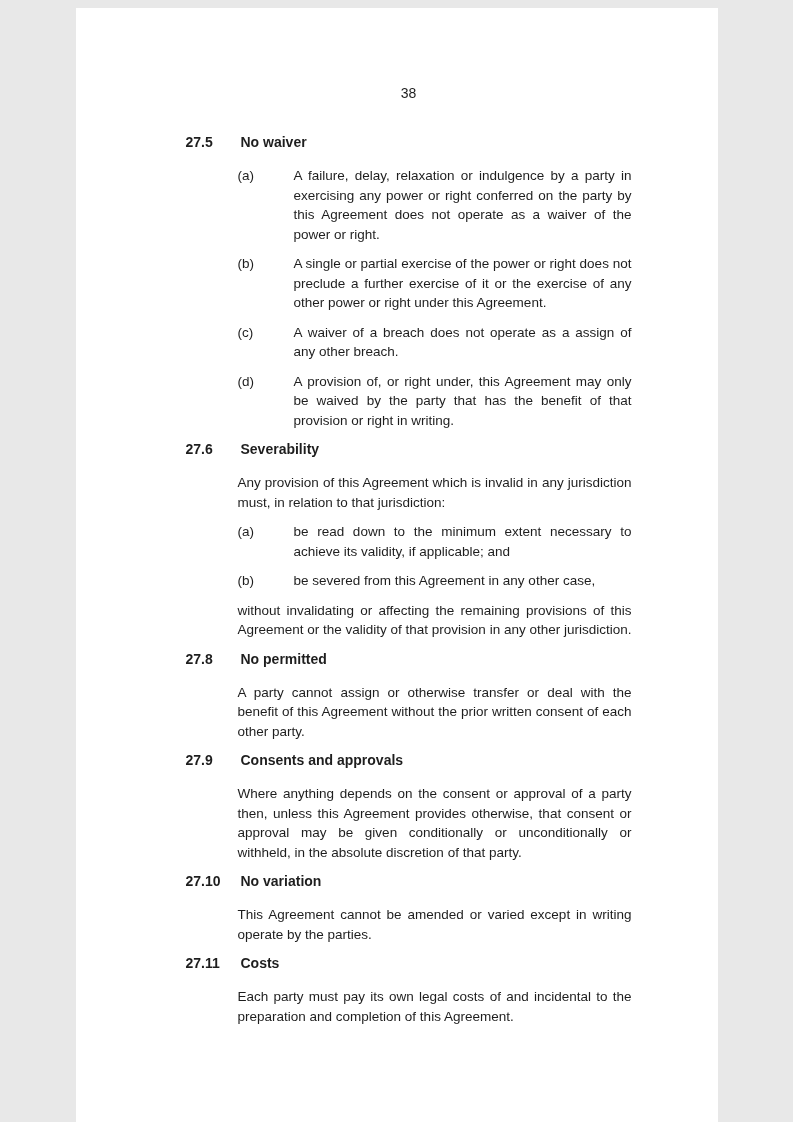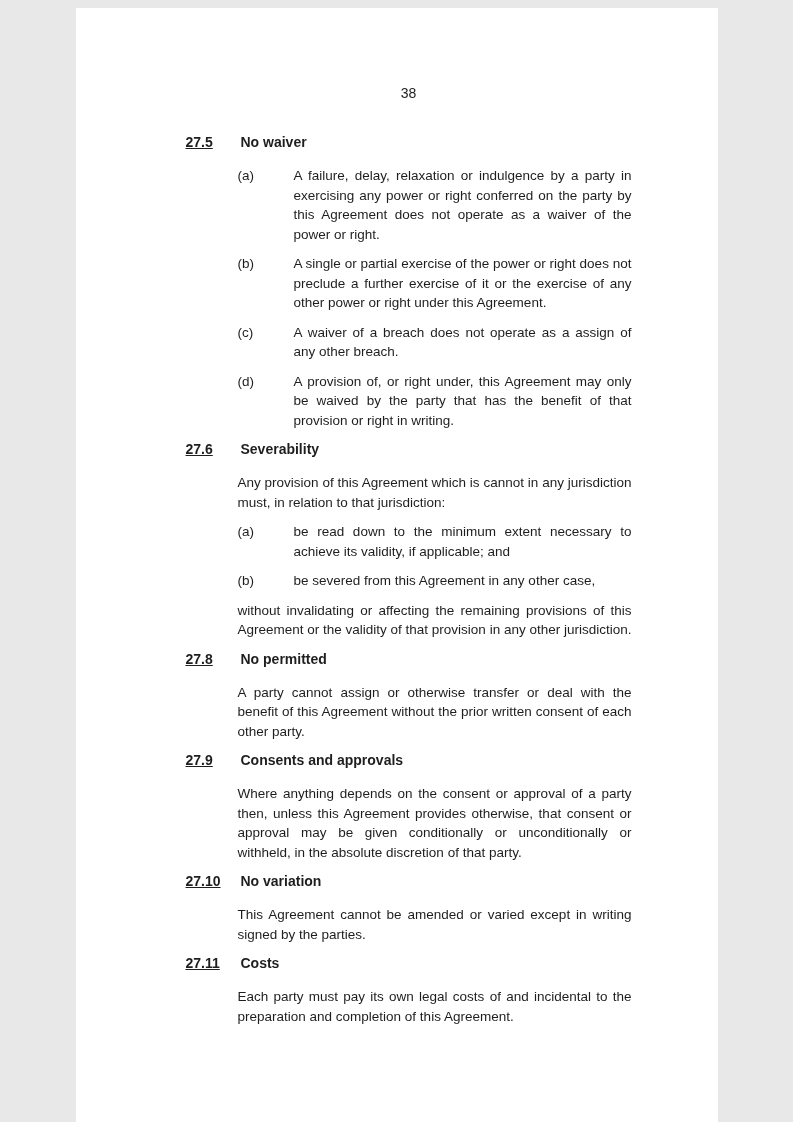--- a/index.html
+++ b/index.html
@@ -22,21 +22,21 @@
     margin-bottom: 30px;
   }
   .clause { margin-bottom: 2px; }
   .clause-head {
     display: flex;
     font-weight: bold;
     font-size: 14px;
     line-height: 19px;
     margin: 0 0 14px 0;
   }
-  .clause-num { flex: 0 0 55px; text-decoration: underline; }
+  .clause-num { flex: 0 0 55px; }
   .clause-title {
     font-size: 14px;
     font-weight: bold;
     margin: 0;
     line-height: 19px;
   }
   .para {
     margin: 0 0 10px 52px;
     font-size: 13.5px;
     line-height: 19.5px;
@@ -84,21 +84,21 @@
   </div>
 </div>
   </section>
 
   <section class="clause">
     <header class="clause-head">
       <span class="clause-num">27.6</span>
       <h2 class="clause-title">Severability</h2>
     </header>
     <div class="clause-body">
-  <p class="para">Any provision of this Agreement which is cannot in any jurisdiction must, in relation to that jurisdiction:</p>
+  <p class="para">Any provision of this Agreement which is invalid in any jurisdiction must, in relation to that jurisdiction:</p>
 
   <div class="item">
     <span class="item-label">(a)</span>
     <div class="item-text">be read down to the minimum extent necessary to achieve its validity, if applicable; and</div>
   </div>
 
   <div class="item">
     <span class="item-label">(b)</span>
     <div class="item-text">be severed from this Agreement in any other case,</div>
   </div>
@@ -127,21 +127,21 @@
   <p class="para">Where anything depends on the consent or approval of a party then, unless this Agreement provides otherwise, that consent or approval may be given conditionally or unconditionally or withheld, in the absolute discretion of that party.</p>
 </div>
   </section>
 
   <section class="clause">
     <header class="clause-head">
       <span class="clause-num">27.10</span>
       <h2 class="clause-title">No variation</h2>
     </header>
     <div class="clause-body">
-  <p class="para">This Agreement cannot be amended or varied except in writing signed by the parties.</p>
+  <p class="para">This Agreement cannot be amended or varied except in writing operate by the parties.</p>
 </div>
   </section>
 
   <section class="clause">
     <header class="clause-head">
       <span class="clause-num">27.11</span>
       <h2 class="clause-title">Costs</h2>
     </header>
     <div class="clause-body">
   <p class="para">Each party must pay its own legal costs of and incidental to the preparation and completion of this Agreement.</p>

